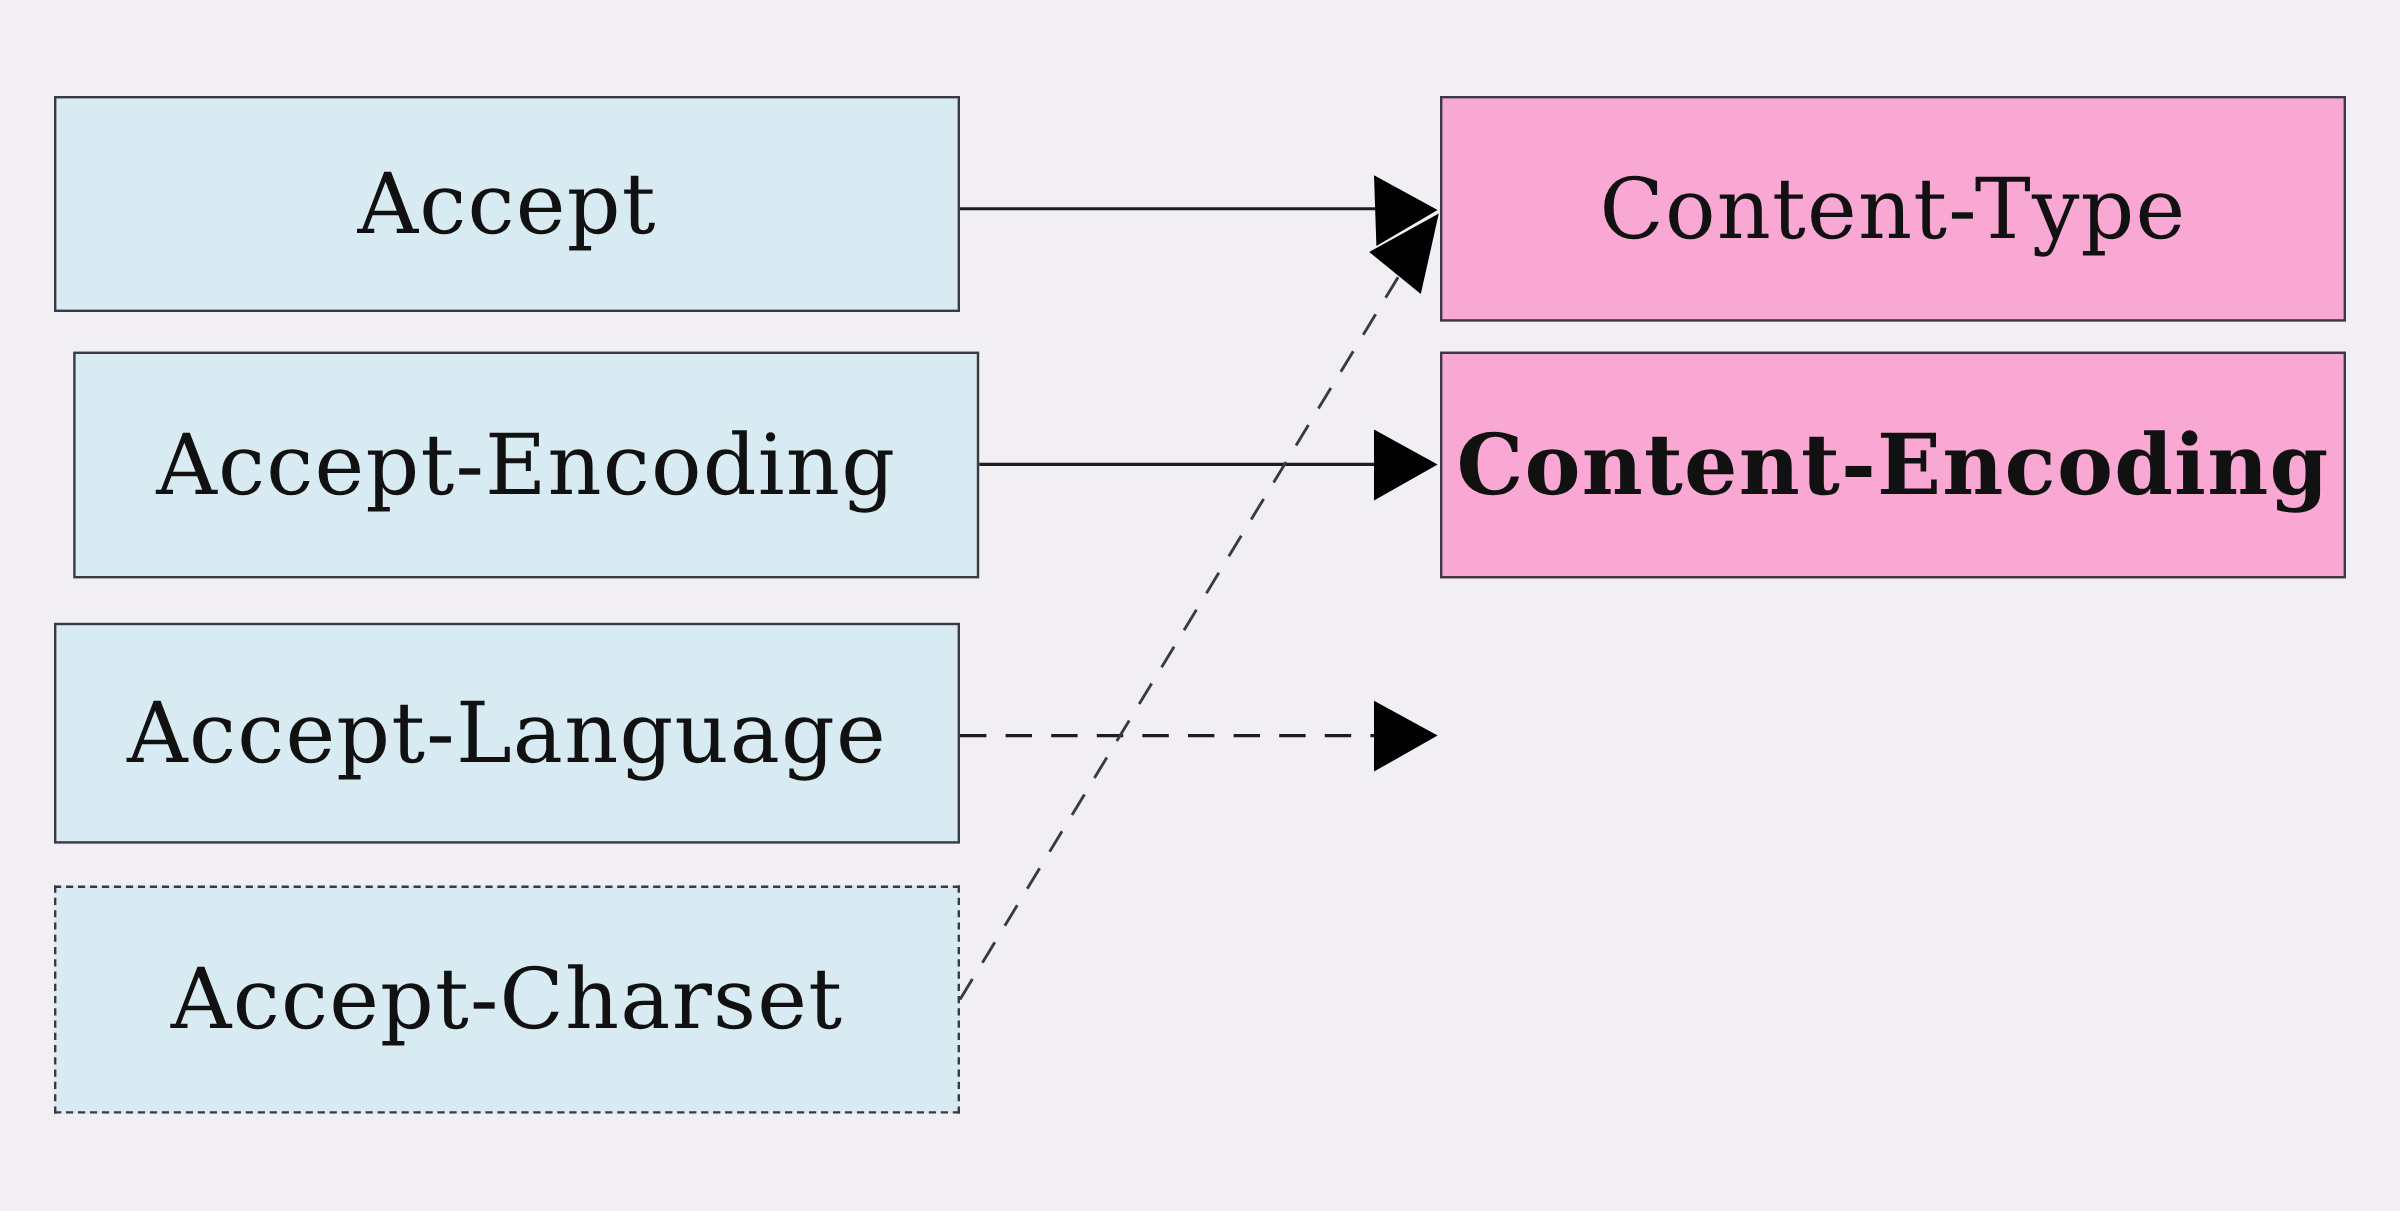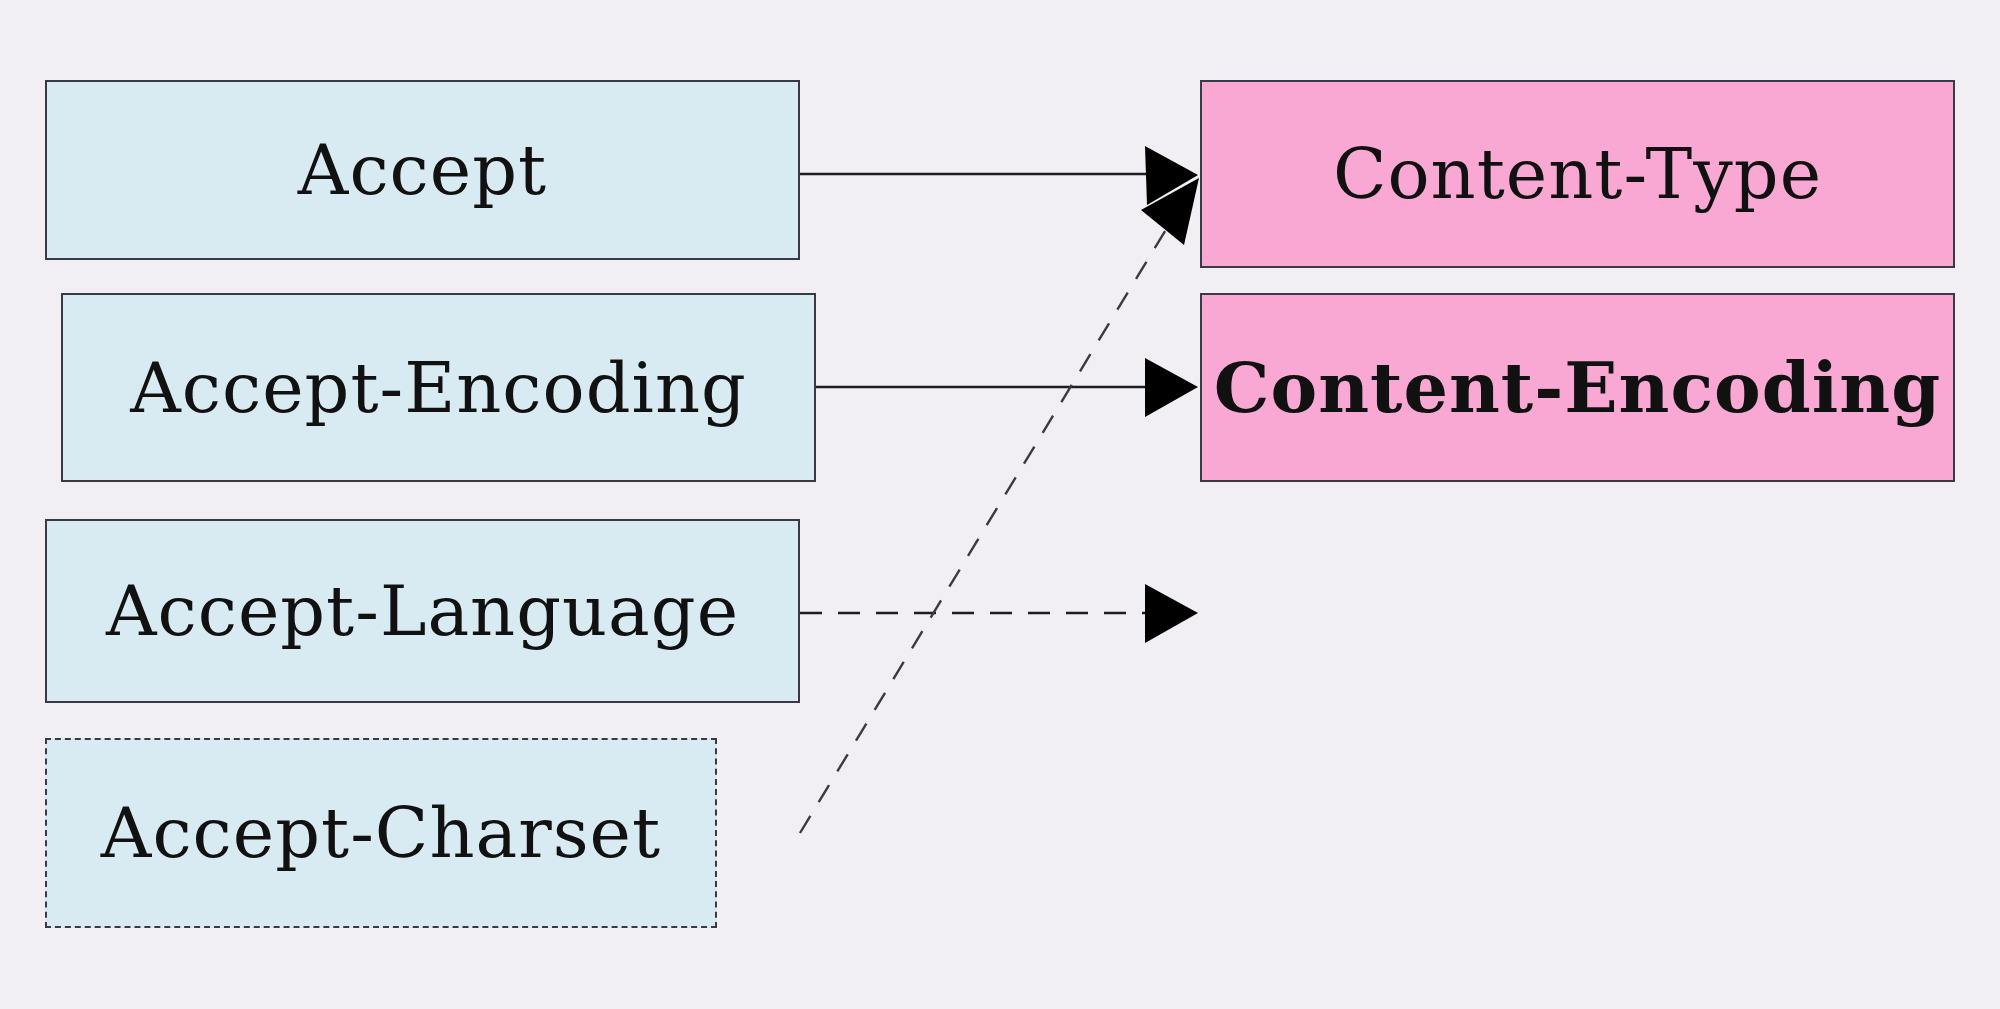--- a/index.html
+++ b/index.html
@@ -105,21 +105,21 @@
   </div>
 
   <div class="node request solid" style="left:45px; top:293px; width:755px; height:189px;margin-left:16px;">
     <span class="node-label">Accept-Encoding</span>
   </div>
 
   <div class="node request solid" style="left:45px; top:519px; width:755px; height:184px;">
     <span class="node-label">Accept-Language</span>
   </div>
 
-  <div class="node request dashed" style="left:45px; top:738px; width:672px; height:190px;">
+  <div class="node request dashed" style="left:45px; top:738px; width:755px; height:190px;">
     <span class="node-label">Accept-Charset</span>
   </div>
 
   <div class="node response solid" style="left:1200px; top:80px; width:755px; height:188px;">
     <span class="node-label">Content-Type</span>
   </div>
 
   <div class="node response solid" style="left:1200px; top:293px; width:755px; height:189px;font-weight:bold;">
     <span class="node-label">Content-Encoding</span>
   </div>

